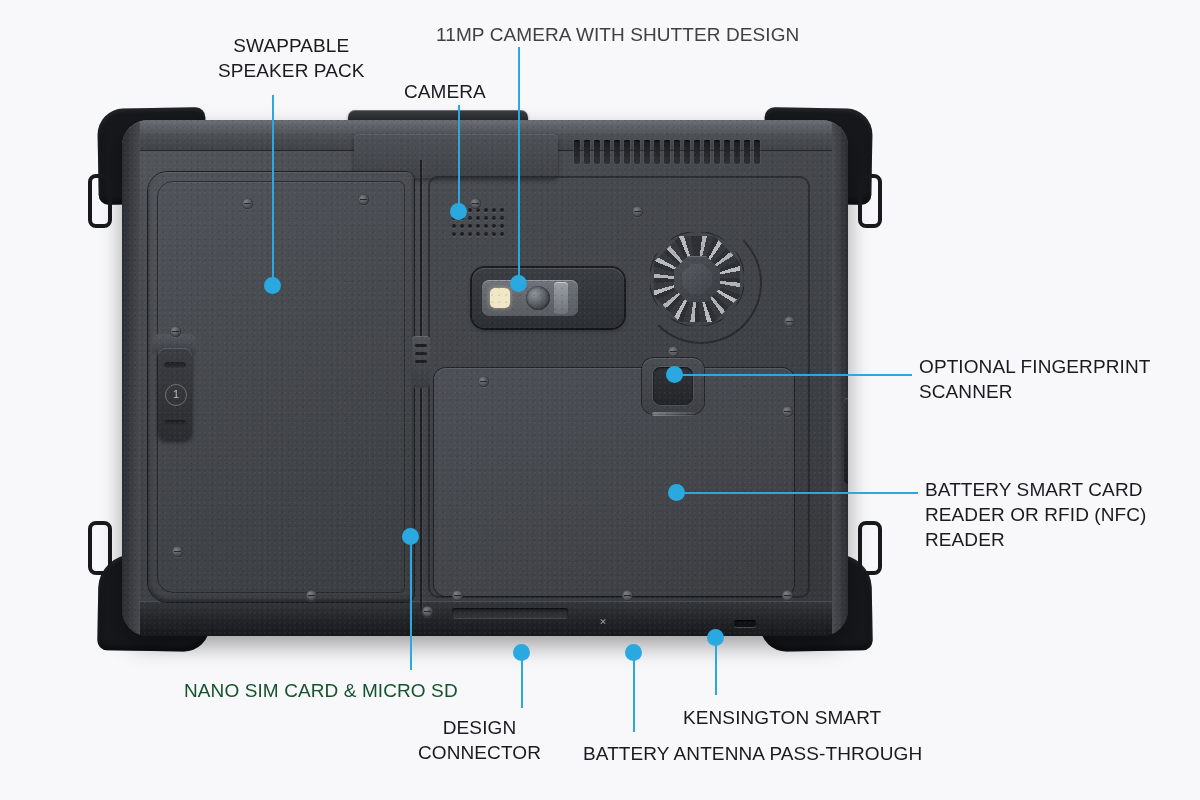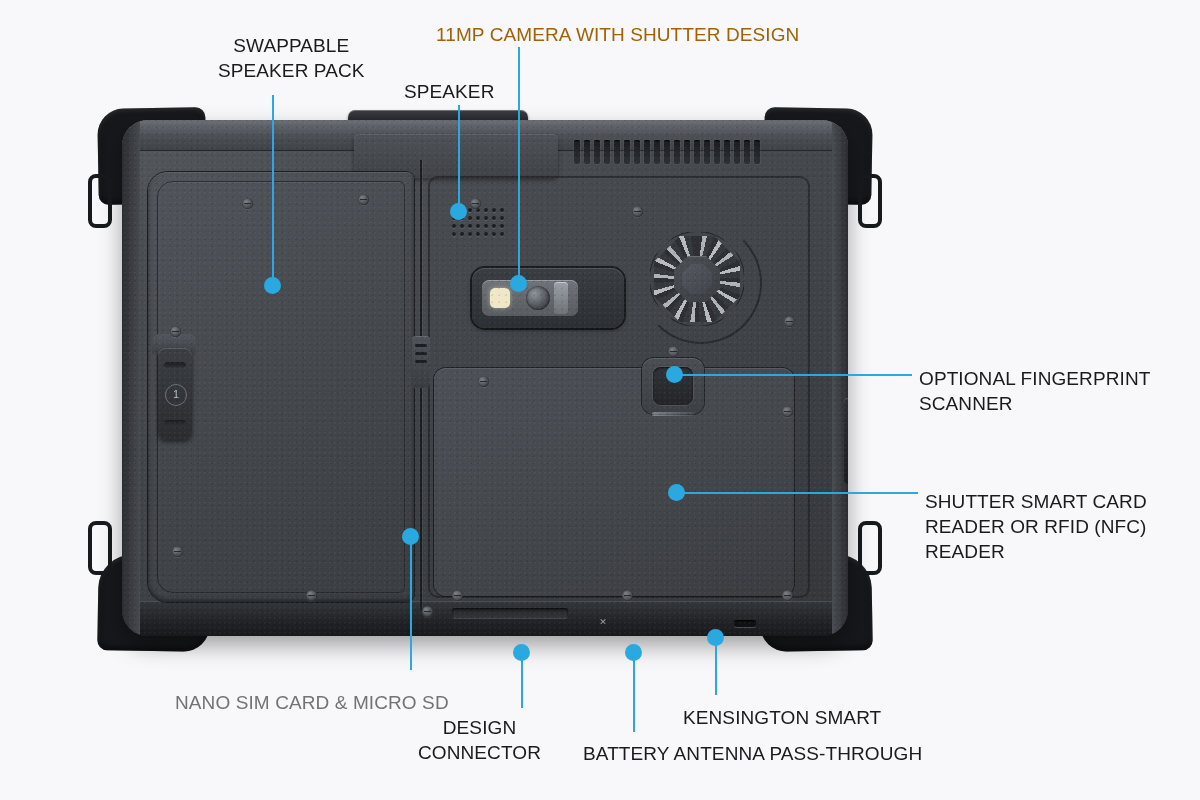--- a/index.html
+++ b/index.html
@@ -16,21 +16,21 @@
   .lbl{
     position:absolute;
     color:#1b1b1f;
     font-size:19px;
     line-height:25px;
     letter-spacing:.1px;
     white-space:pre-line;
     font-weight:400;
   }
   .lbl.c{text-align:center;}
-  .lbl.l{text-align:left;margin-top:12px;}
+  .lbl.l{text-align:left;}
 
   
   .lead{position:absolute;background:#29a9e0;}
   .lead.v{width:2px;}
   .lead.h{height:2px;}
   .dot{
     position:absolute;width:17px;height:17px;border-radius:50%;
     background:#29a9e0;
   }
 
@@ -455,36 +455,36 @@
     </div>
   </div>
 
   <div id="callout-layer">
       <div class="lead v" style="left: 272px; top: 95px; height: 185px; background: rgb(41, 169, 224);"></div>
       <div class="dot" style="left: 264px; top: 277px; background: rgb(41, 169, 224);"></div>
       <div class="lbl c" style="left: 218px; top: 33px; color: rgb(27, 27, 31);">SWAPPABLE
 SPEAKER PACK</div>
       <div class="lead v" style="left: 458px; top: 105px; height: 100px; background: rgb(41, 169, 224);"></div>
       <div class="dot" style="left: 450px; top: 203px; background: rgb(41, 169, 224);"></div>
-      <div class="lbl c" style="left: 404px; top: 79px; color: rgb(27, 27, 31);">SPEAKER</div>
+      <div class="lbl c" style="left: 404px; top: 79px; color: rgb(27, 27, 31);">CAMERA</div>
       <div class="lead v" style="left: 518px; top: 47px; height: 230px; background: rgb(41, 169, 224);"></div>
       <div class="dot" style="left: 510px; top: 275px; background: rgb(41, 169, 224);"></div>
-      <div class="lbl c" style="left: 436px; top: 22px; color: #a16207;">11MP CAMERA WITH SHUTTER DESIGN</div>
+      <div class="lbl c" style="left: 436px; top: 22px; color: #404040;">11MP CAMERA WITH SHUTTER DESIGN</div>
       <div class="lead h" style="left: 674px; top: 374px; width: 238px; background: rgb(41, 169, 224);"></div>
       <div class="dot" style="left: 666px; top: 366px; background: rgb(41, 169, 224);"></div>
       <div class="lbl l" style="left: 919px; top: 354px; color: rgb(27, 27, 31);">OPTIONAL FINGERPRINT
 SCANNER</div>
       <div class="lead h" style="left: 676px; top: 492px; width: 242px; background: rgb(41, 169, 224);"></div>
       <div class="dot" style="left: 668px; top: 484px; background: rgb(41, 169, 224);"></div>
-      <div class="lbl l" style="left: 925px; top: 477px; color: rgb(27, 27, 31);">SHUTTER SMART CARD
+      <div class="lbl l" style="left: 925px; top: 477px; color: rgb(27, 27, 31);">BATTERY SMART CARD
 READER OR RFID (NFC)
 READER</div>
       <div class="lead v" style="left: 410px; top: 544px; height: 126px; background: rgb(41, 169, 224);"></div>
       <div class="dot" style="left: 402px; top: 528px; background: rgb(41, 169, 224);"></div>
-      <div class="lbl l" style="left: 175px; top: 678px; color: #737373;">NANO SIM CARD &amp; MICRO SD</div>
+      <div class="lbl l" style="left: 184px; top: 678px; color: #14532d;">NANO SIM CARD &amp; MICRO SD</div>
       <div class="lead v" style="left: 521px; top: 660px; height: 48px; background: rgb(41, 169, 224);"></div>
       <div class="dot" style="left: 513px; top: 644px; background: rgb(41, 169, 224);"></div>
       <div class="lbl c" style="left: 418px; top: 715px; color: rgb(27, 27, 31);">DESIGN
 CONNECTOR</div>
       <div class="lead v" style="left: 633px; top: 660px; height: 72px; background: rgb(41, 169, 224);"></div>
       <div class="dot" style="left: 625px; top: 644px; background: rgb(41, 169, 224);"></div>
       <div class="lbl c" style="left: 583px; top: 741px; color: rgb(27, 27, 31);">BATTERY ANTENNA PASS-THROUGH</div>
       <div class="lead v" style="left: 715px; top: 645px; height: 50px; background: rgb(41, 169, 224);"></div>
       <div class="dot" style="left: 707px; top: 629px; background: rgb(41, 169, 224);"></div>
       <div class="lbl c" style="left: 683px; top: 705px; color: rgb(27, 27, 31);">KENSINGTON SMART</div>

